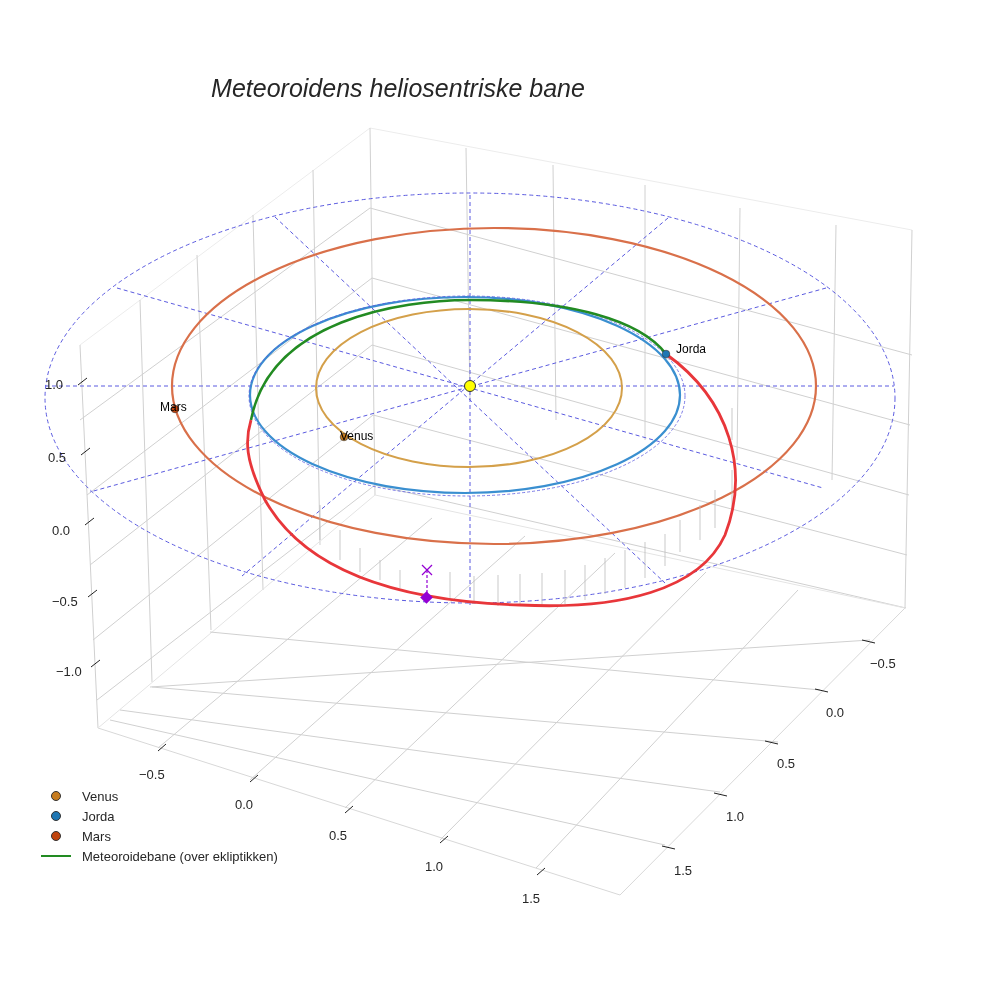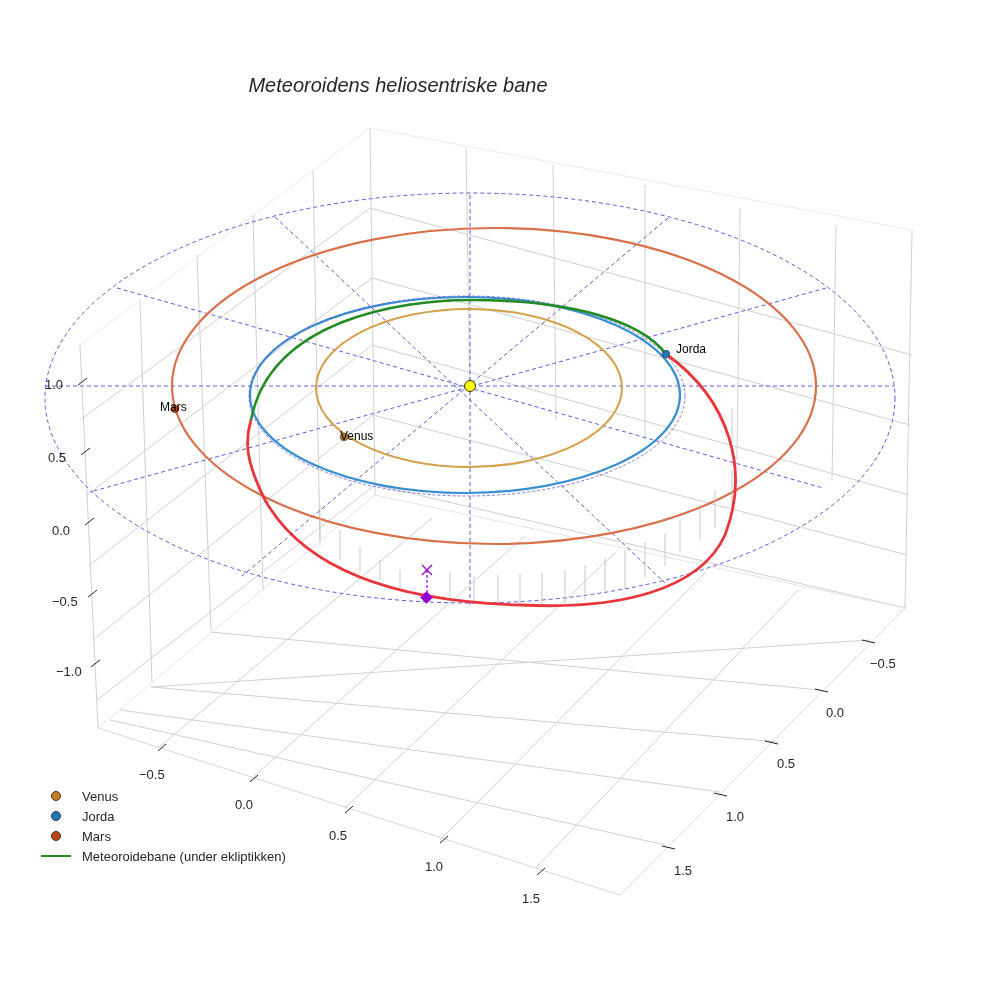--- a/index.html
+++ b/index.html
@@ -1,17 +1,17 @@
 <!DOCTYPE html>
 <html><head>
 <meta charset="utf-8">
 <style>
   html, body { margin:0; padding:0; background:#ffffff; }
   body { width:984px; height:984px; position:relative; overflow:hidden; font-family:"Liberation Sans", sans-serif; }
-  #chart-title { position:absolute; left:0; width:796px; top:74px; text-align:center; font-size:20px; font-style:italic; color:#262626; }
+  #chart-title { position:absolute; left:0; width:796px; top:74px; text-align:center; font-size:25px; font-style:italic; color:#262626; }
   svg#plot { position:absolute; left:0; top:0; }
   .tick-label { font-family:"Liberation Sans", sans-serif; font-size:13px; fill:#262626; }
   .planet-label { font-family:"Liberation Sans", sans-serif; font-size:12px; fill:#000; }
   #legend { position:absolute; left:38px; top:786px; }
   .legend-item { height:20px; display:flex; align-items:center; font-size:13px; color:#262626; }
   .legend-marker { width:36px; height:20px; display:flex; align-items:center; justify-content:center; margin-right:8px; }
   .dot { width:8px; height:8px; border-radius:50%; border:0.5px solid #333; }
   .sun-dot { width:12px; height:12px; border-radius:50%; background:#ffff00; border:1px solid #333; }
   .diamond { width:9px; height:9px; background:#9400d3; transform:rotate(45deg); }
   .line { width:30px; height:2px; }
@@ -180,15 +180,15 @@
   <div class="legend-item">
     <span class="legend-marker">
         <span class="dot" style="background:#c1440e"></span>
       </span>
     <span>Mars</span>
   </div>
   <div class="legend-item">
     <span class="legend-marker">
         <span class="line" style="background:#228b22"></span>
       </span>
-    <span>Meteoroidebane (under ekliptikken)</span>
+    <span>Meteoroidebane (over ekliptikken)</span>
   </div>
 </div>
 
 </body></html>

